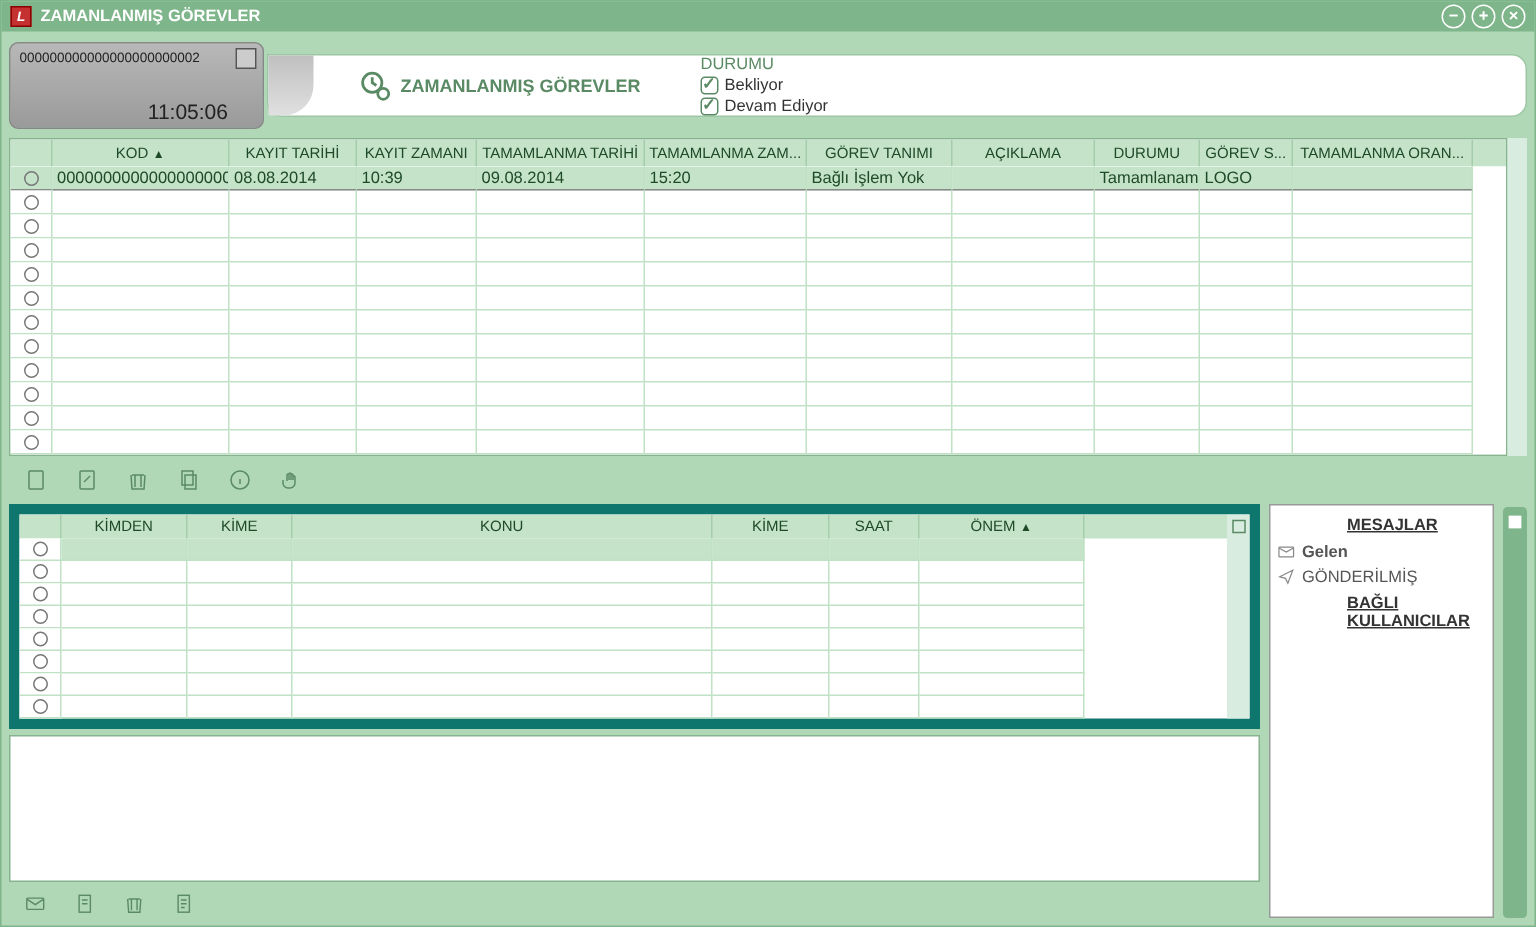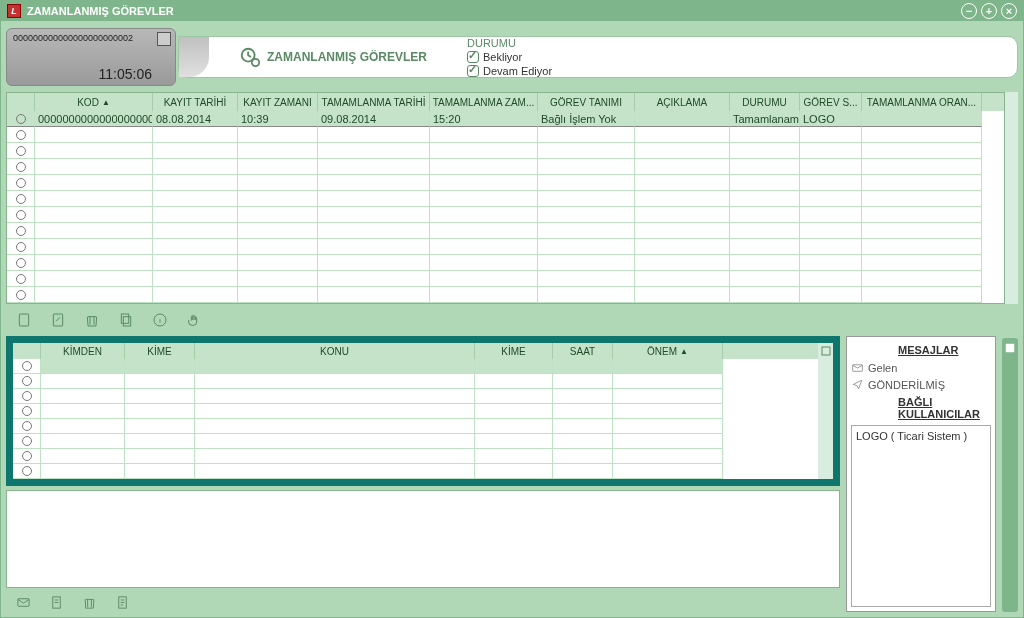--- a/index.html
+++ b/index.html
@@ -65,21 +65,21 @@
   .mrow.sel div{background:#c4e3c9;}
   .mrow div:first-child{background:#fff;}
   .msgside{width:15px;background:#d8ede0;display:flex;flex-direction:column;align-items:center;padding-top:2px;gap:2px;}
   .msgside .msicon{width:12px;height:12px;cursor:pointer;}
   .preview{flex:1;border:1px solid #87b38f;background:#fff;}
   .bottom-actions{height:20px;display:flex;align-items:center;gap:18px;padding:0 10px;}
   .bottom-actions svg{width:15px;height:15px;stroke:#5a8a64;fill:none;stroke-width:1.5;cursor:pointer;}
   .rightpanel{width:150px;display:flex;flex-direction:column;gap:0;background:#fff;border:1px solid #999;padding:4px;}
   .rightpanel .rhdr{font-weight:bold;text-decoration:underline;color:#333;margin:3px 0;font-size:11px;padding-left:47px;}
   .rlink{display:flex;align-items:center;gap:4px;color:#555;cursor:pointer;padding:2px 0;}
-  .rlink.bold{font-weight:normal;align-items:center;}
+  .rlink.bold{font-weight:bold;align-items:center;}
   .rlink svg{width:13px;height:13px;stroke:#888;fill:none;stroke-width:1.5;}
   .userbox{flex:1;border:1px solid #aaa;padding:4px;margin-top:2px;color:#333;}
   .righttab{width:16px;background:#7fb58a;border-radius:3px;margin-top:2px;display:flex;align-items:flex-start;justify-content:center;padding-top:4px;}
   .righttab svg{width:12px;height:12px;stroke:#fff;fill:#fff;}
 </style>
 </head>
 <body>
 
 <div class="window">
   <div class="titlebar">
@@ -494,23 +494,20 @@
             </svg>
           <span>Gelen</span>
         </div>
         <div class="rlink">
           <svg viewBox="0 0 24 24">
               <path d="M4 12l16-8-6 16-3-6-7-2z"></path>
             </svg>
           <span>GÖNDERİLMİŞ</span>
         </div>
         <div class="rhdr">BAĞLI KULLANICILAR</div>
-        <div class="userbox">
-          <div>LOGO ( Ticari Sistem )</div>
-        </div>
       </div>
 
       <div class="righttab">
         <svg viewBox="0 0 24 24">
             <rect x="4" y="4" width="16" height="16"></rect>
           </svg>
       </div>
     </div>
 
   </div>

